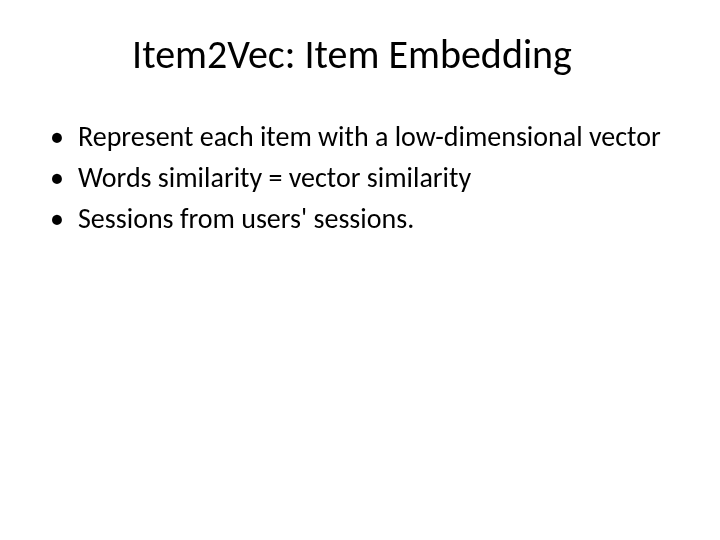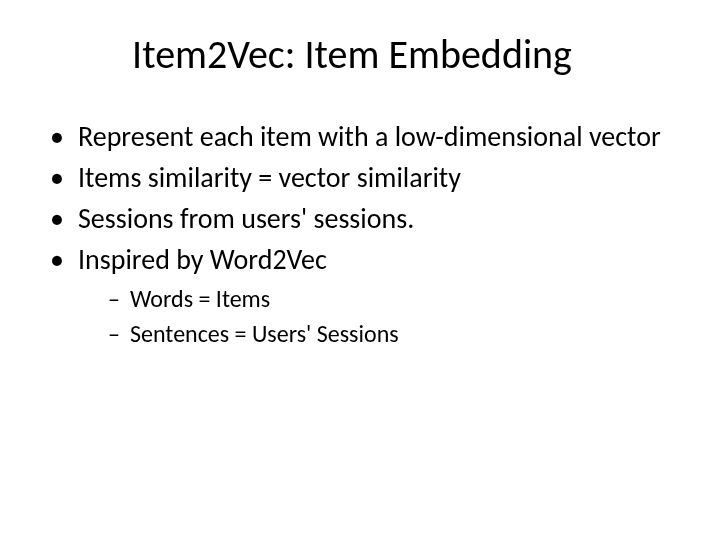--- a/index.html
+++ b/index.html
@@ -65,23 +65,16 @@
   }
 </style>
 </head>
 <body>
 
 <div class="slide">
   <h1 class="title">Item2Vec: Item Embedding</h1>
 
   <ul class="level1">
     <li>Represent each item with a low-dimensional vector</li>
-    <li>Items similarity = vector similarity</li>
+    <li>Words similarity = vector similarity</li>
     <li>Sessions from users' sessions.</li>
-    <li>
-      <span>Inspired by Word2Vec</span>
-      <ul class="level2">
-        <li>Words = Items</li>
-        <li>Sentences = Users' Sessions</li>
-      </ul>
-    </li>
   </ul>
 </div>
 
 </body></html>

